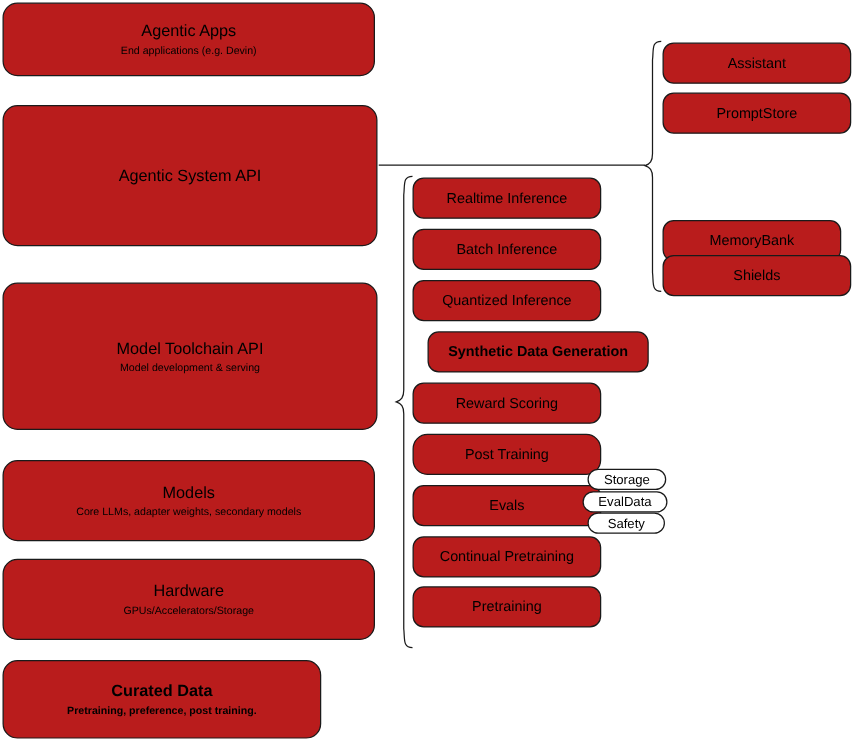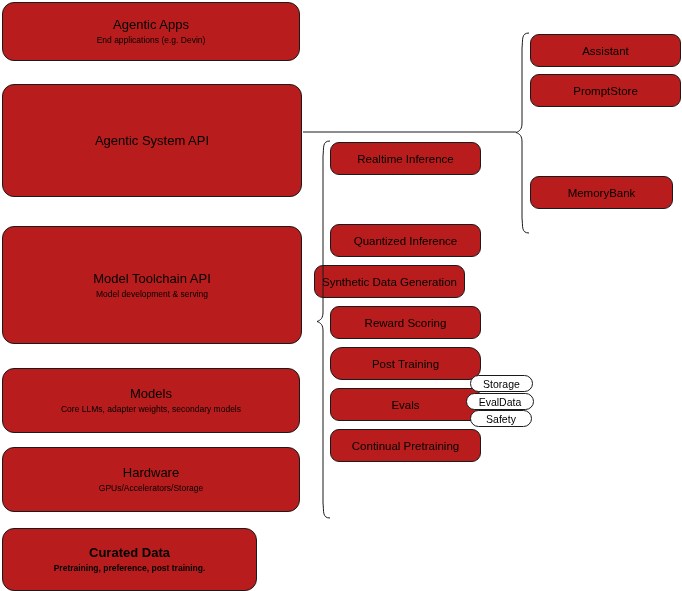--- a/index.html
+++ b/index.html
@@ -138,37 +138,43 @@
   </div>
 
   <div class="box layer-box" style="left:2px; top:528px; width:255px; height:63px;font-weight:bold;">
     <div class="layer-title">Curated Data</div>
     <div class="layer-sub">Pretraining, preference, post training.</div>
   </div>
 
   <div class="box cap-box" style="left:330px; top:142px; width:151px; height:33px;">
     <span class="cap-label">Realtime Inference</span>
   </div>
+  <div class="box cap-box" style="left:330px; top:183px; width:151px; height:33px;">
+    <span class="cap-label">Batch Inference</span>
+  </div>
   <div class="box cap-box" style="left:330px; top:224px; width:151px; height:33px;">
     <span class="cap-label">Quantized Inference</span>
   </div>
-  <div class="box cap-box" style="left:314px; top:265px; width:151px; height:33px;">
+  <div class="box cap-box" style="left:342px; top:265px; width:177px; height:33px;font-weight:bold;">
     <span class="cap-label">Synthetic Data Generation</span>
   </div>
   <div class="box cap-box" style="left:330px; top:306px; width:151px; height:33px;">
     <span class="cap-label">Reward Scoring</span>
   </div>
   <div class="box cap-box" style="left:330px; top:347px; width:151px; height:33px;border-radius:12px;">
     <span class="cap-label">Post Training</span>
   </div>
   <div class="box cap-box" style="left:330px; top:388px; width:151px; height:33px;">
     <span class="cap-label">Evals</span>
   </div>
   <div class="box cap-box" style="left:330px; top:429px; width:151px; height:33px;">
     <span class="cap-label">Continual Pretraining</span>
+  </div>
+  <div class="box cap-box" style="left:330px; top:469px; width:151px; height:33px;">
+    <span class="cap-label">Pretraining</span>
   </div>
 
   <div class="mini-pill" style="left:470px; top:375px; width:63px; height:17px;">
     <span>Storage</span>
   </div>
   <div class="mini-pill" style="left:466px; top:393px; width:68px; height:17px;">
     <span>EvalData</span>
   </div>
   <div class="mini-pill" style="left:470px; top:410px; width:62px; height:17px;">
     <span>Safety</span>
@@ -176,14 +182,17 @@
 
   <div class="box cap-box" style="left:530px; top:34px; width:151px; height:33px;">
     <span class="cap-label">Assistant</span>
   </div>
   <div class="box cap-box" style="left:530px; top:74px; width:151px; height:33px;">
     <span class="cap-label">PromptStore</span>
   </div>
   <div class="box cap-box" style="left:530px; top:176px; width:143px; height:33px;">
     <span class="cap-label">MemoryBank</span>
   </div>
+  <div class="box cap-box" style="left:530px; top:204px; width:151px; height:33px;">
+    <span class="cap-label">Shields</span>
+  </div>
 
 </div>
 
 </body></html>

